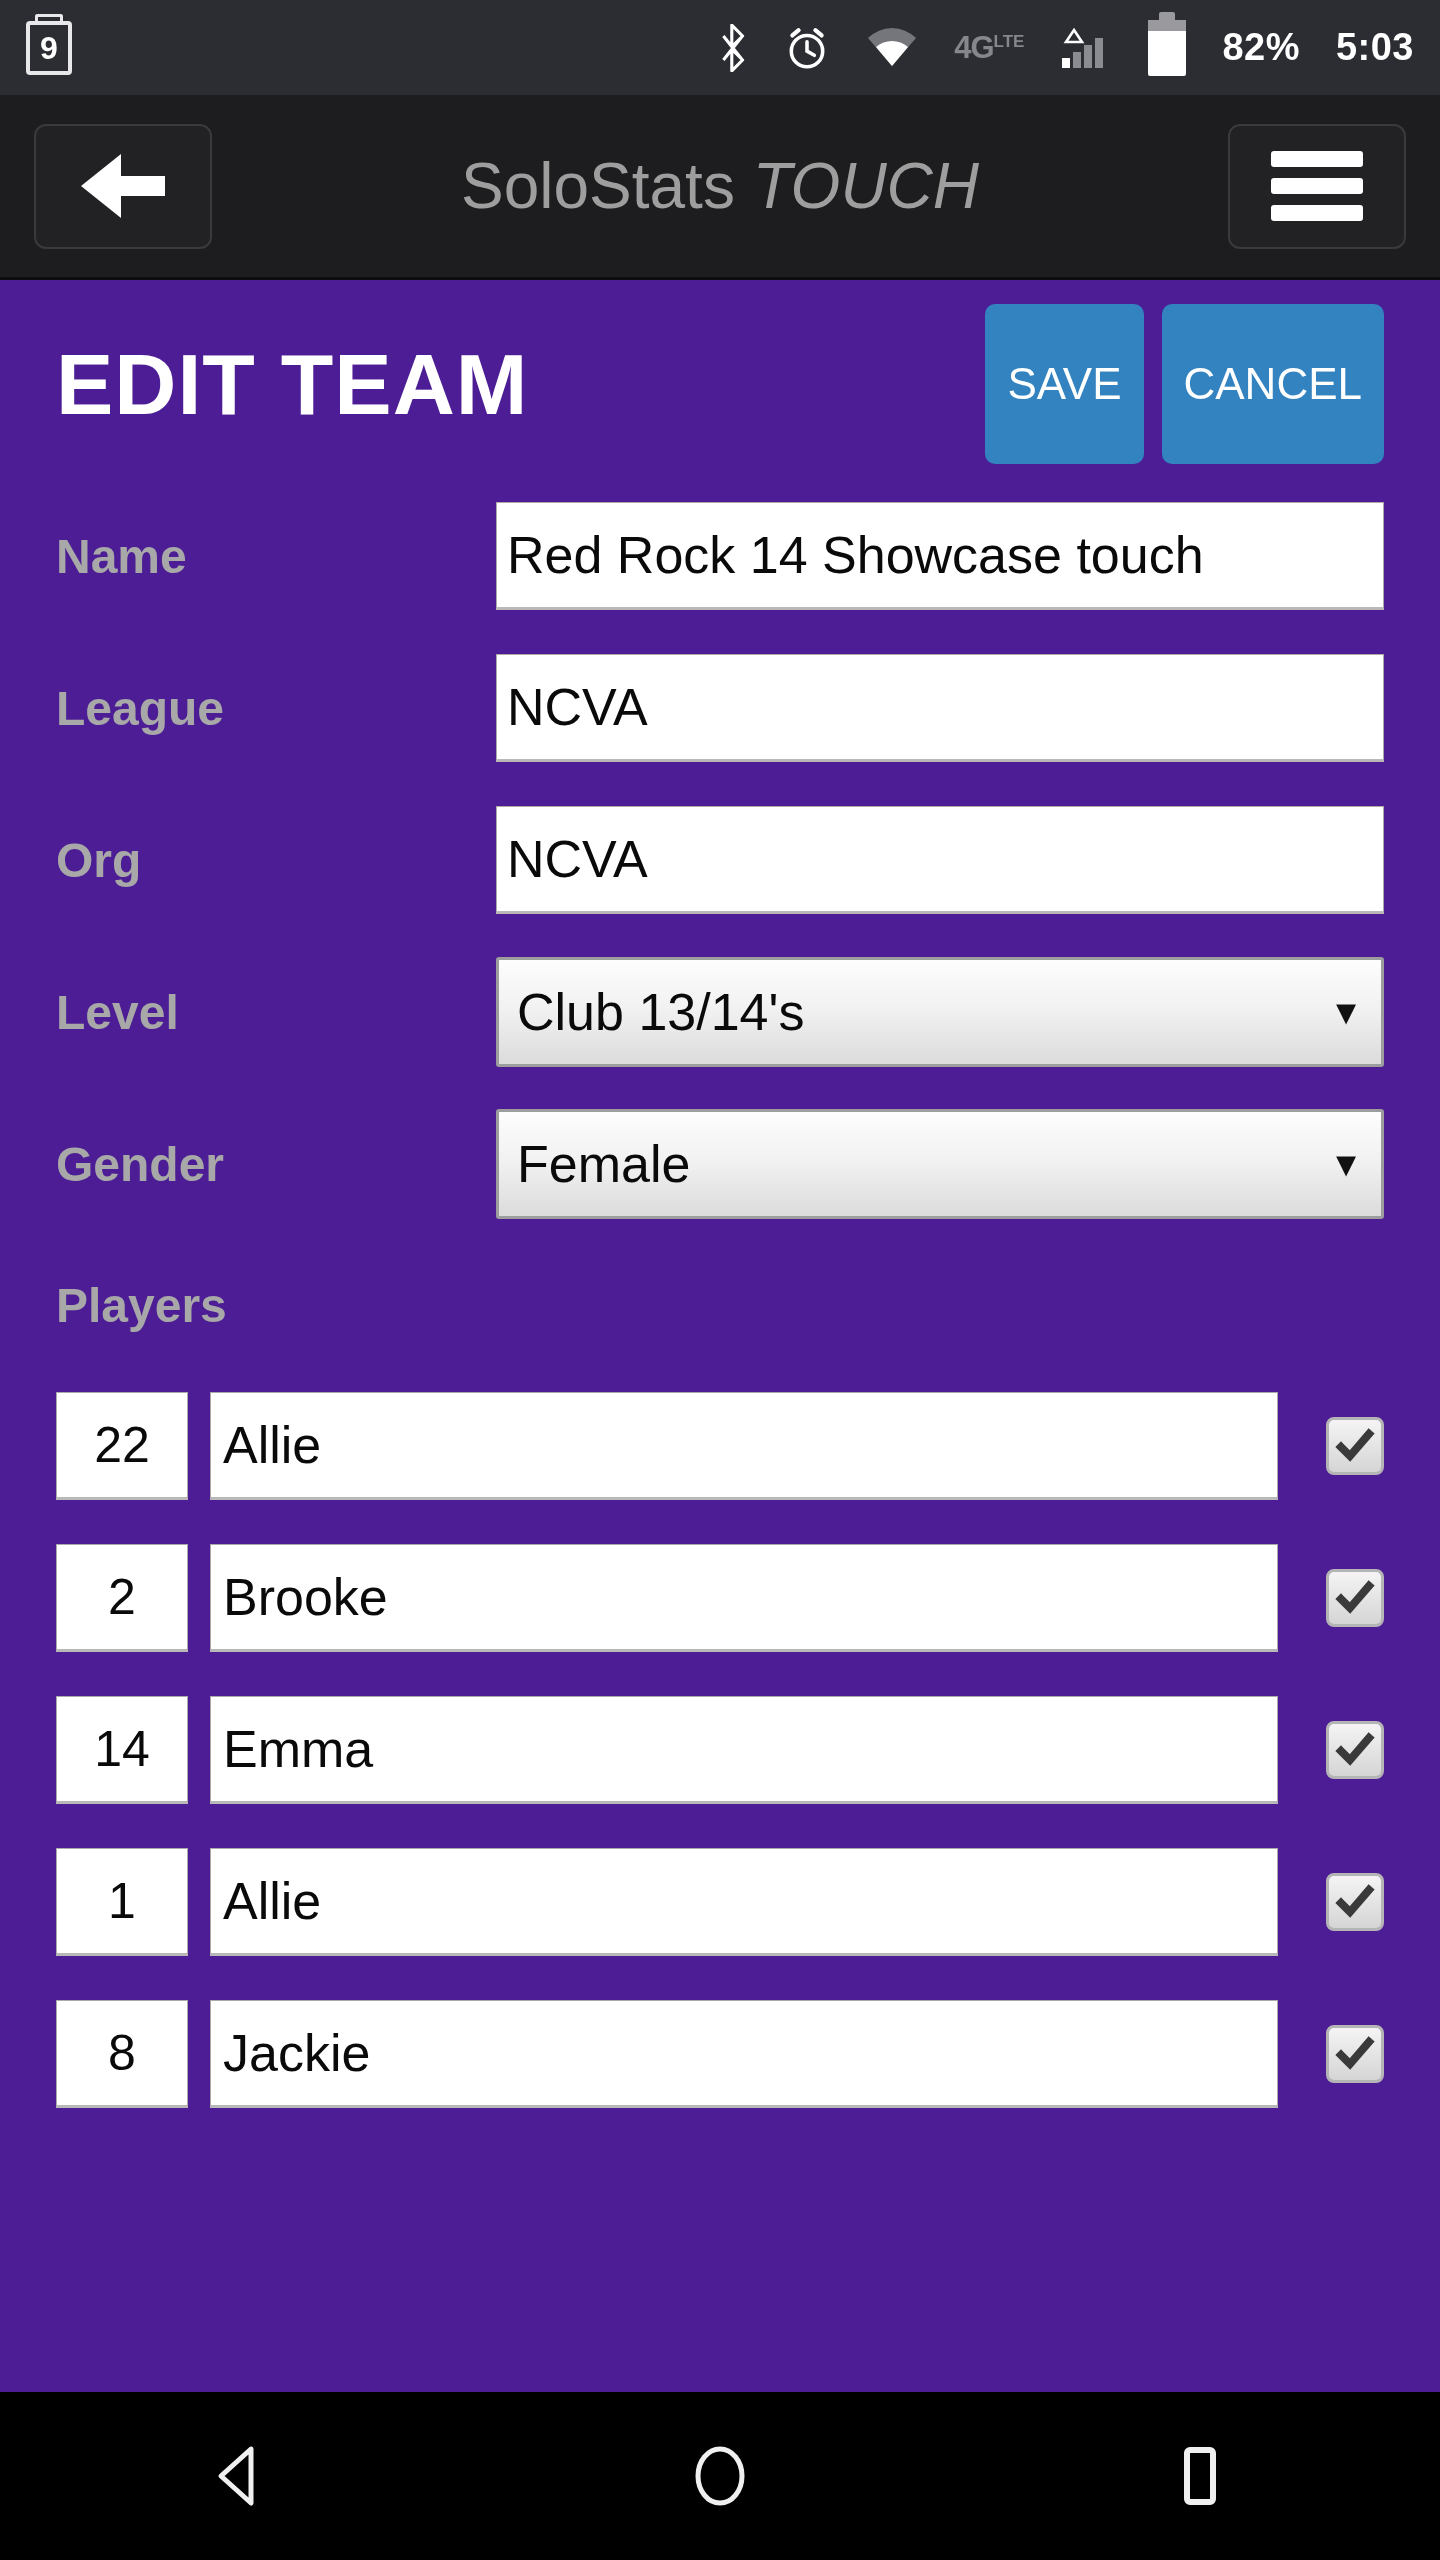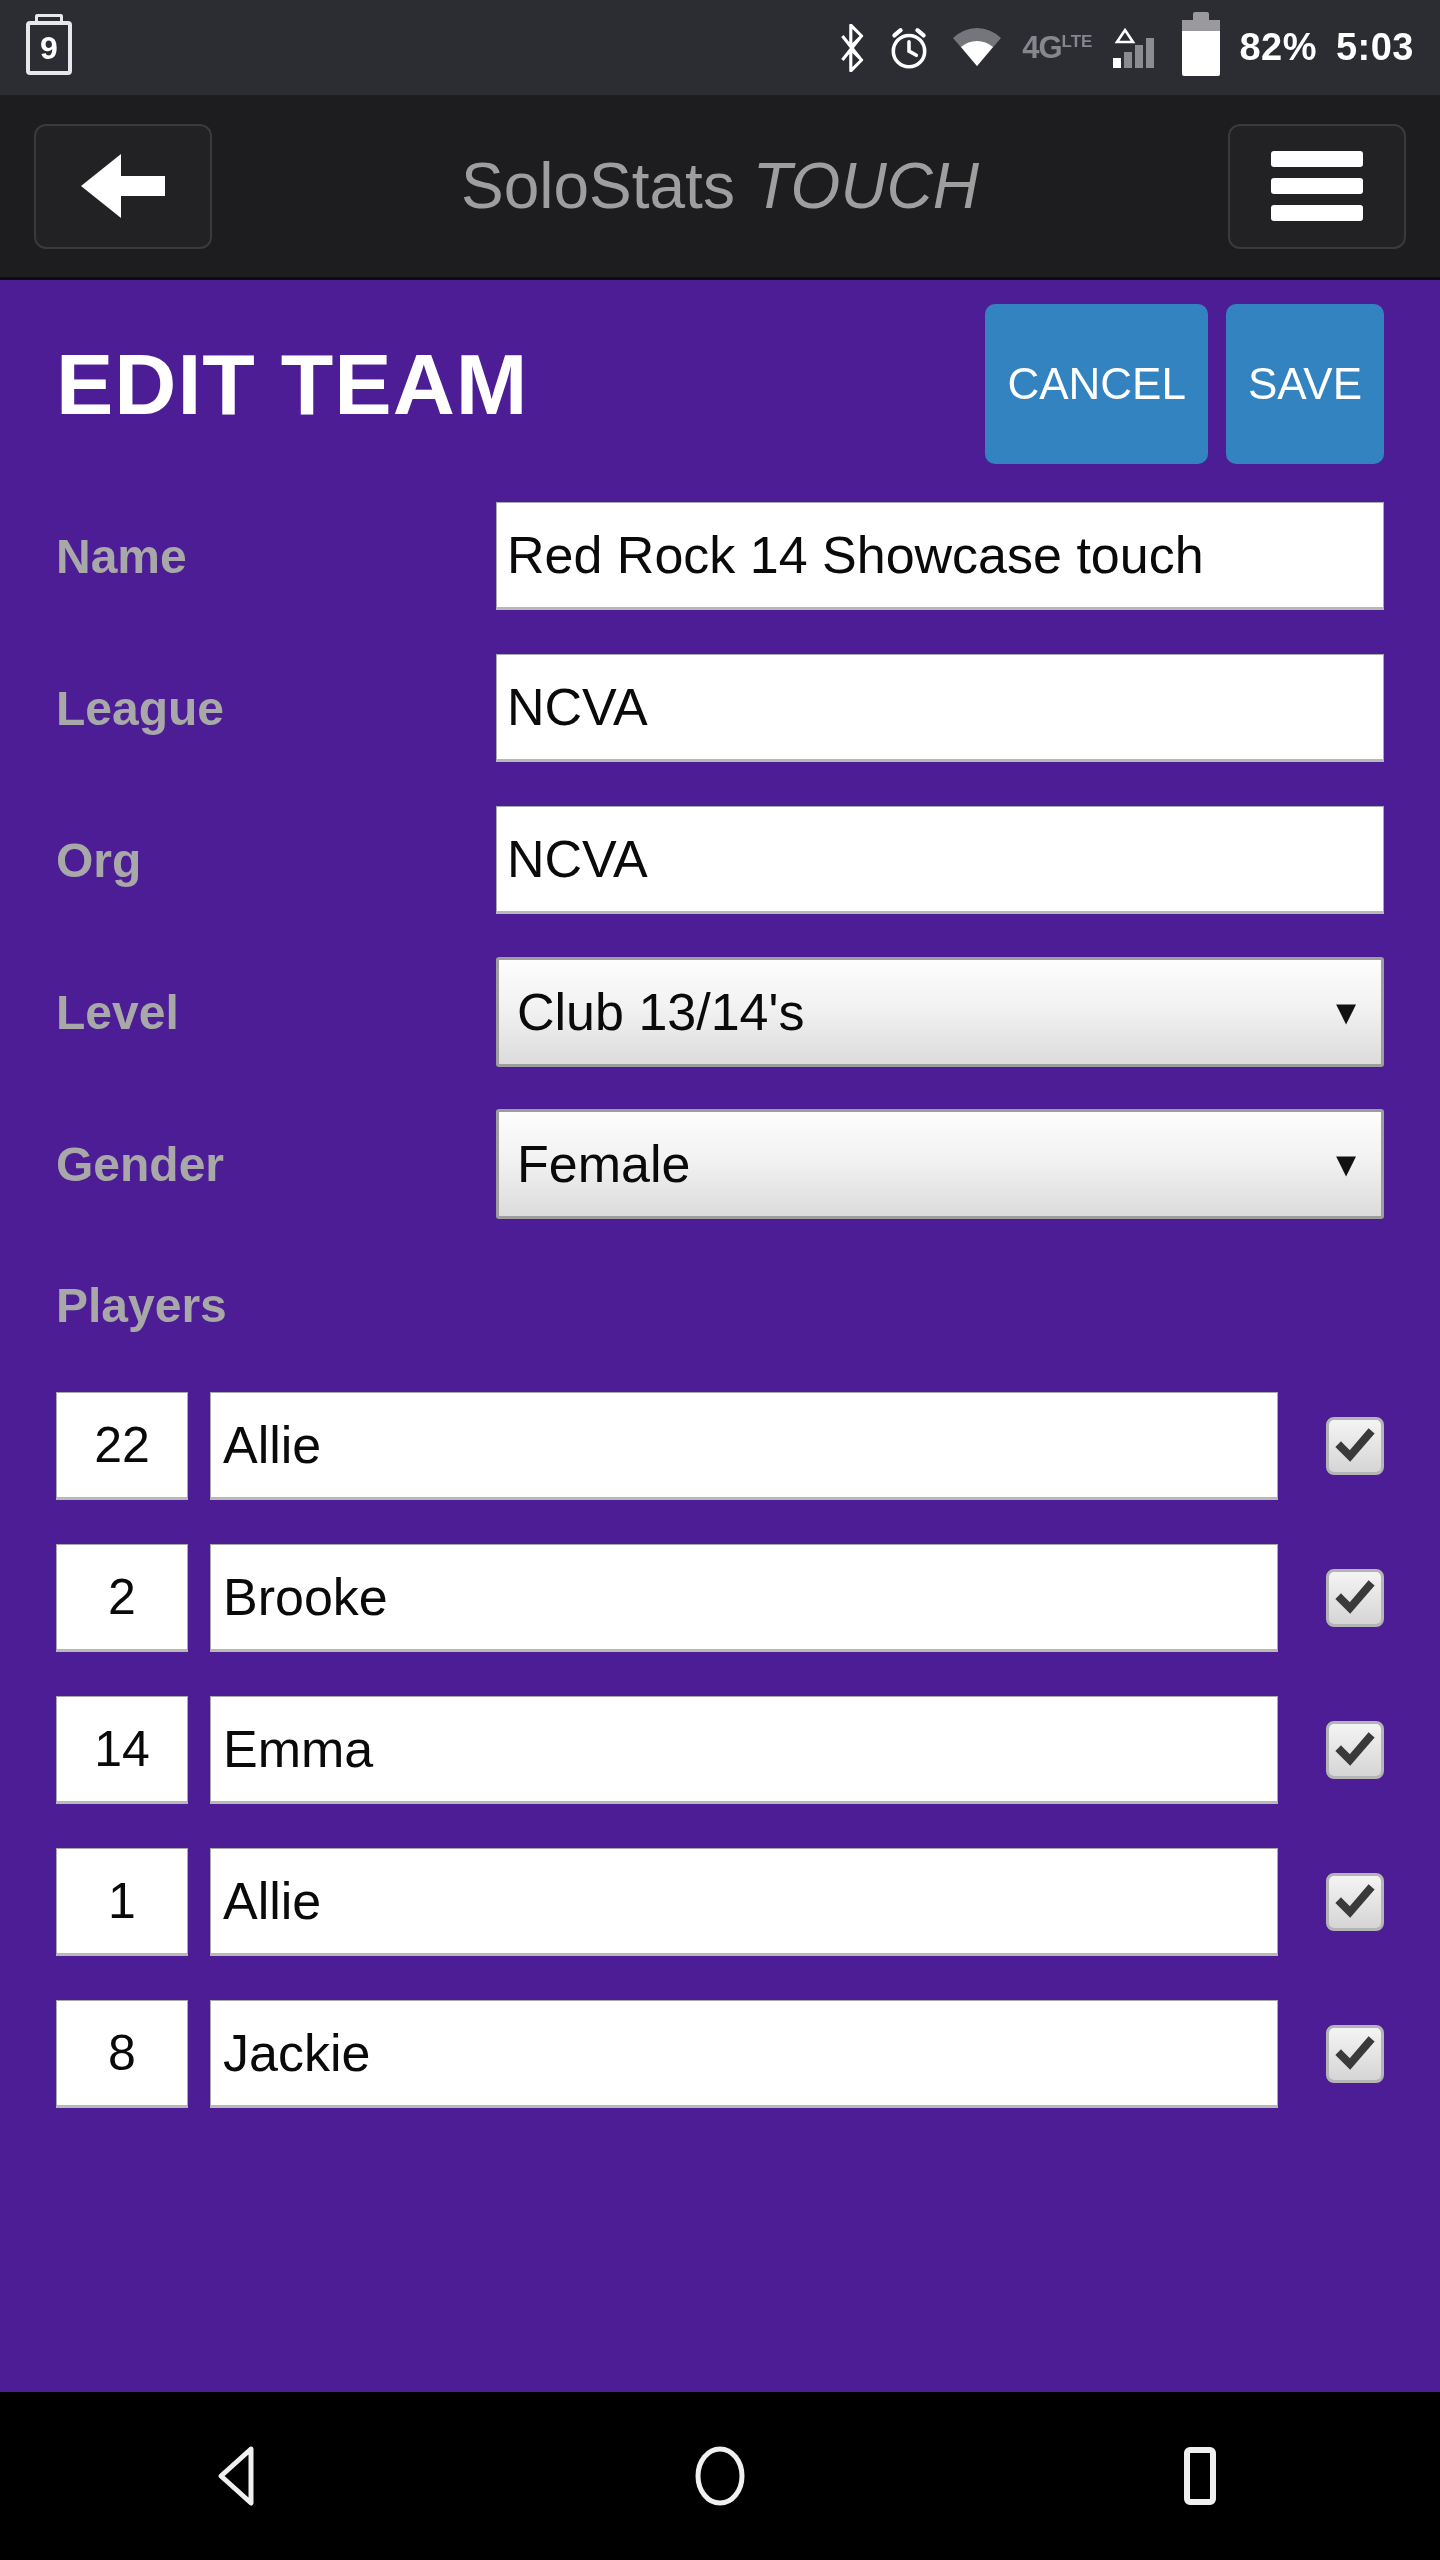--- a/index.html
+++ b/index.html
@@ -10,21 +10,21 @@
     overflow:hidden;
   }
   .phone { width:1440px; height:2560px; position:relative; display:flex; flex-direction:column; }
 
   
   .statusbar {
     height:95px; background:#2b2d33; color:#ffffff;
     display:flex; align-items:center; padding:0 26px; flex:0 0 95px;
   }
   .sb-left { display:flex; align-items:center; gap:14px; }
-  .sb-right { margin-left:auto; display:flex; align-items:center; gap:19px; }
+  .sb-right { margin-left:auto; display:flex; align-items:center; gap:36px; }
   .notif-badge {
     width:46px; height:54px; border:4px solid #e8e8ea; border-radius:4px;
     position:relative; display:flex; align-items:center; justify-content:center;
     font-size:32px; font-weight:bold; line-height:1; color:#ffffff;
   }
   .notif-badge::before {
     content:""; position:absolute; top:-11px; left:5px; right:5px; height:7px;
     border:3px solid #e8e8ea; border-bottom:none; border-radius:3px 3px 0 0;
   }
   .icon-bt { width:30px; height:48px; }
@@ -201,22 +201,22 @@
           <span></span>
       </div>
     </div>
   </div>
 
   <div class="content">
 
     <div class="page-head">
       <div class="page-title">EDIT TEAM</div>
       <div class="head-btns">
+        <button class="hbtn">SAVE</button>
         <button class="hbtn">CANCEL</button>
-        <button class="hbtn">SAVE</button>
       </div>
     </div>
 
     <div class="field-row name">
       <div class="field-label">Name</div>
       <div class="text-input">Red Rock 14 Showcase touch</div>
     </div>
 
     <div class="field-row league">
       <div class="field-label">League</div>

